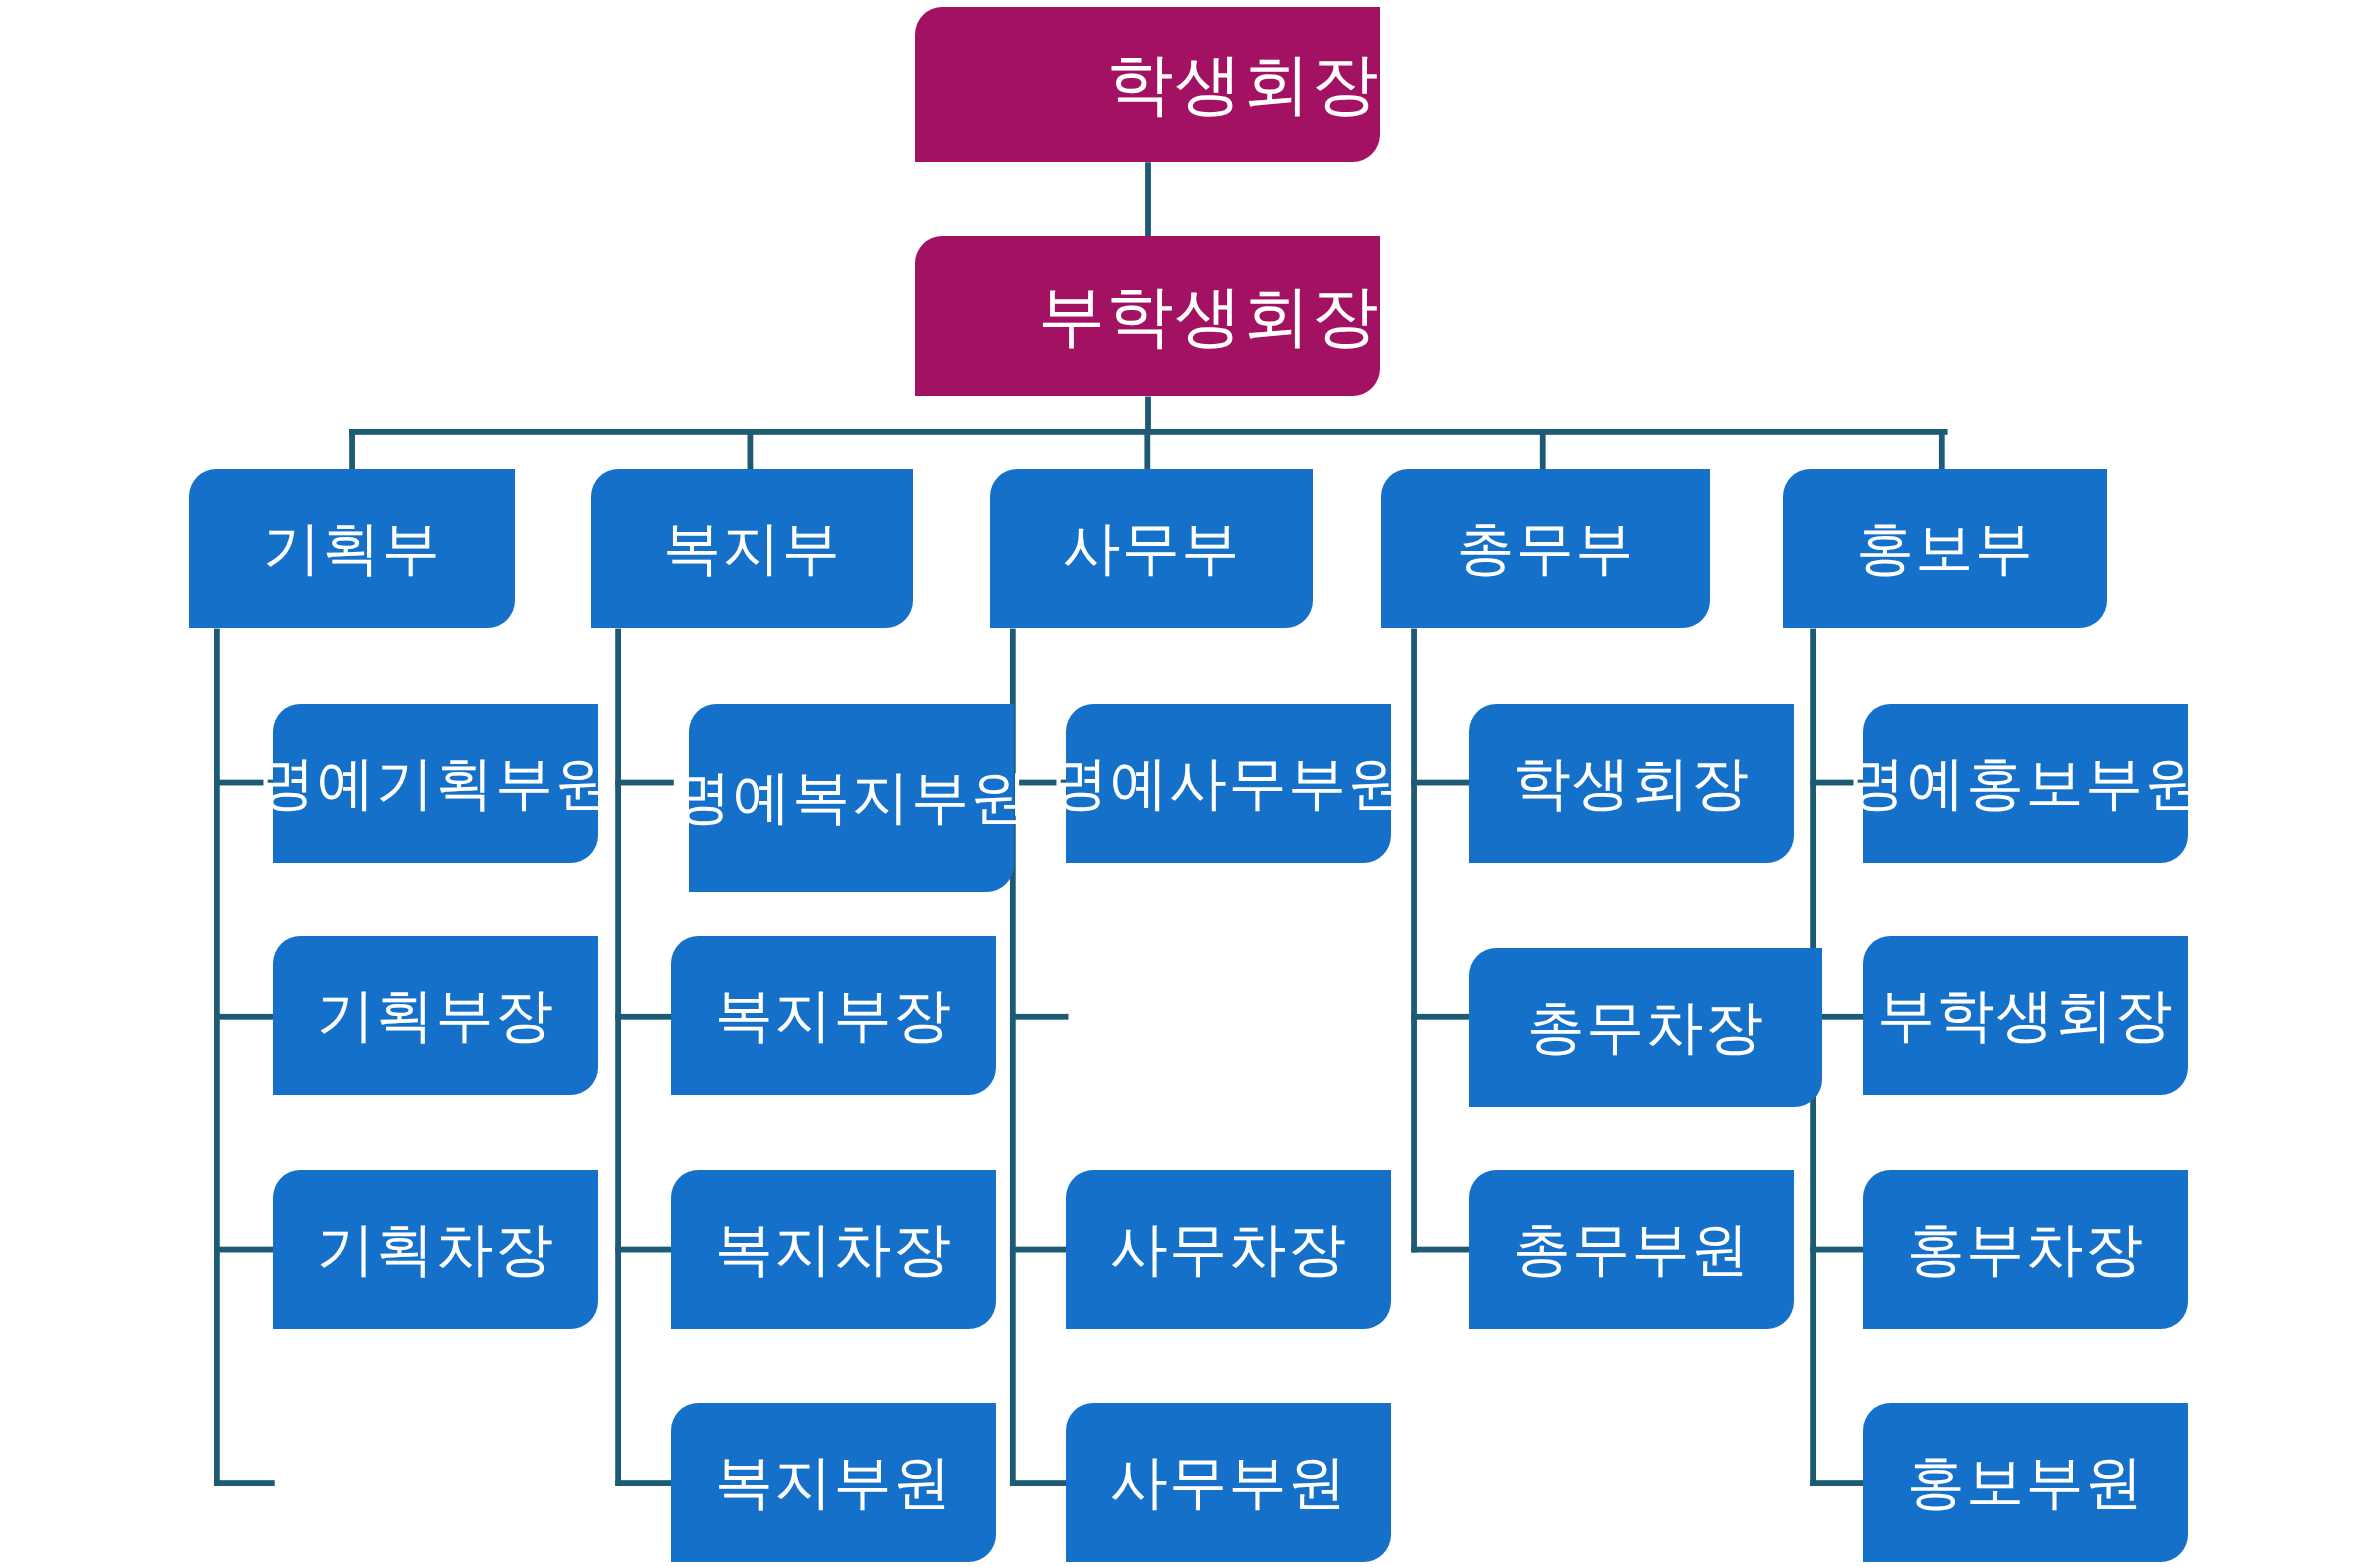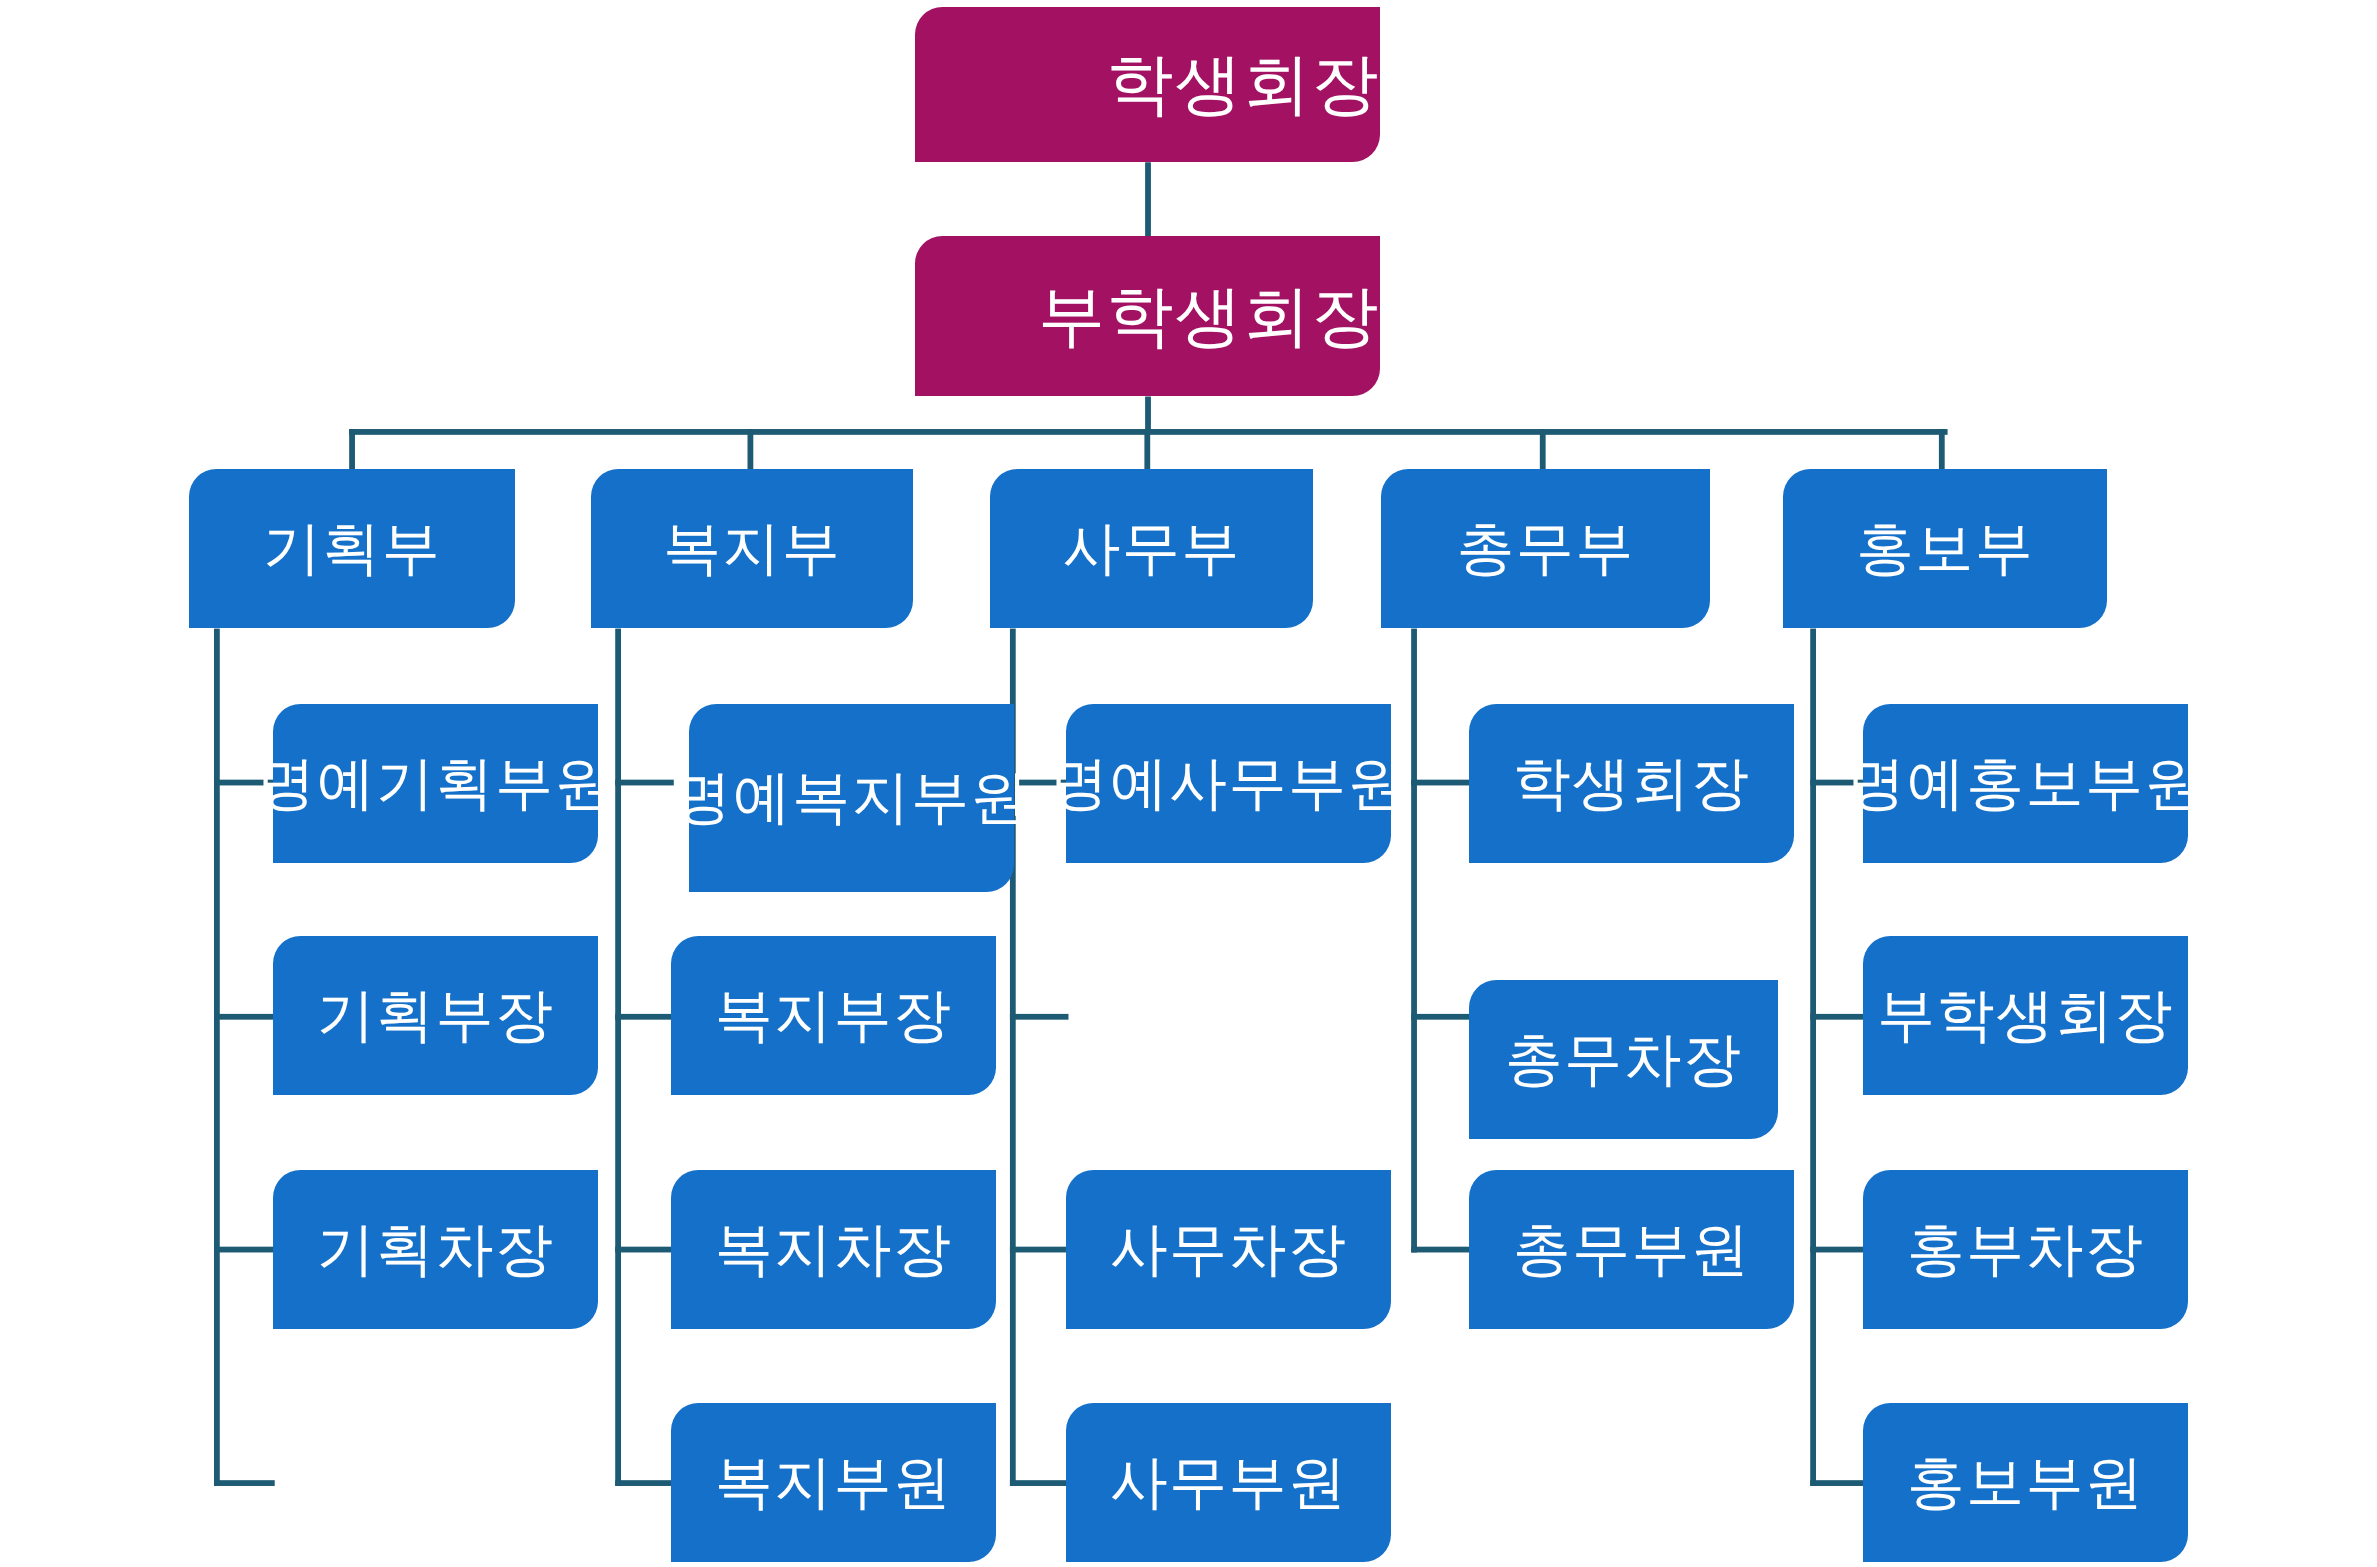--- a/index.html
+++ b/index.html
@@ -122,21 +122,21 @@
   <div class="node dept" style="left:1066px;top:1170px;width:325px;height:159px">
     <span>사무차장</span>
   </div>
   <div class="node dept" style="left:1066px;top:1403px;width:325px;height:159px">
     <span>사무부원</span>
   </div>
 
   <div class="node dept" style="left:1469px;top:704px;width:325px;height:159px">
     <span>학생회장</span>
   </div>
-  <div class="node dept" style="left:1469px;top:980px;width:309px;height:159px">
+  <div class="node dept" style="left:1469px;top:948px;width:353px;height:159px">
     <span>총무차장</span>
   </div>
   <div class="node dept" style="left:1469px;top:1170px;width:325px;height:159px">
     <span>총무부원</span>
   </div>
 
   <div class="node dept" style="left:1863px;top:704px;width:325px;height:159px">
     <span>명예홍보부원</span>
   </div>
   <div class="node dept" style="left:1863px;top:936px;width:325px;height:159px">

